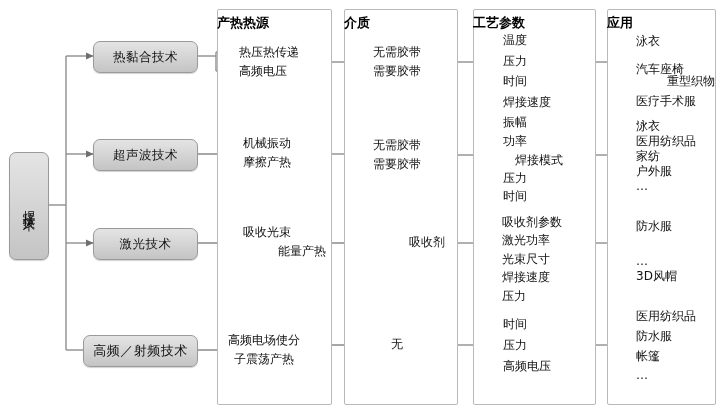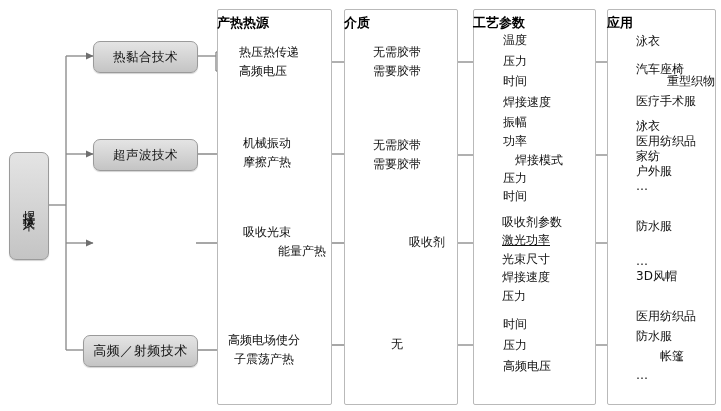--- a/index.html
+++ b/index.html
@@ -126,20 +126,23 @@
   <div class="node root" style="left:9px;top:152px;width:38px;height:106px;">
     <span>焊接技术</span>
   </div>
 
   <div class="node" style="left:93px;top:41px;width:103px;height:30px;">
     <span>热黏合技术</span>
   </div>
   <div class="node" style="left:93px;top:139px;width:103px;height:30px;">
     <span>超声波技术</span>
   </div>
+  <div class="node" style="left:93px;top:228px;width:103px;height:30px;">
+    <span>激光技术</span>
+  </div>
   <div class="node" style="left:83px;top:335px;width:113px;height:30px;font-size:13px;">
     <span>高频／射频技术</span>
   </div>
 
   <div class="panel" style="left:217px;top:9px;width:113px;height:394px;"></div>
   <div class="panel-title" style="left:217px;top:14px;width:113px;">产热热源</div>
 
   <div class="panel" style="left:344px;top:9px;width:112px;height:394px;"></div>
   <div class="panel-title" style="left:344px;top:14px;width:125px;">介质</div>
 
@@ -183,36 +186,36 @@
   <div class="leaf" style="left:636px;top:150px;">家纺</div>
   <div class="leaf" style="left:636px;top:165px;">户外服</div>
   <div class="leaf" style="left:636px;top:180px;">…</div>
 
   <div class="leaf" style="left:243px;top:226px;">吸收光束</div>
   <div class="leaf" style="left:243px;top:245px;margin-left:35px;">能量产热</div>
 
   <div class="leaf" style="left:377px;top:236px;padding-left:32px;">吸收剂</div>
 
   <div class="leaf" style="left:502px;top:216px;">吸收剂参数</div>
-  <div class="leaf" style="left:502px;top:234px;text-decoration:underline;">激光功率</div>
+  <div class="leaf" style="left:502px;top:234px;">激光功率</div>
   <div class="leaf" style="left:502px;top:253px;">光束尺寸</div>
   <div class="leaf" style="left:502px;top:271px;">焊接速度</div>
   <div class="leaf" style="left:502px;top:290px;">压力</div>
 
   <div class="leaf" style="left:636px;top:220px;">防水服</div>
   <div class="leaf" style="left:636px;top:246px;margin-top:24px;">3D风帽</div>
   <div class="leaf" style="left:636px;top:255px;">…</div>
 
   <div class="leaf" style="left:228px;top:334px;">高频电场使分</div>
   <div class="leaf" style="left:234px;top:353px;">子震荡产热</div>
 
   <div class="leaf" style="left:391px;top:338px;">无</div>
 
   <div class="leaf" style="left:503px;top:318px;">时间</div>
   <div class="leaf" style="left:503px;top:339px;">压力</div>
   <div class="leaf" style="left:503px;top:360px;">高频电压</div>
 
   <div class="leaf" style="left:636px;top:310px;">医用纺织品</div>
   <div class="leaf" style="left:636px;top:330px;">防水服</div>
-  <div class="leaf" style="left:660px;top:350px;">帐篷</div>
+  <div class="leaf" style="left:636px;top:350px;">帐篷</div>
   <div class="leaf" style="left:636px;top:369px;">…</div>
 
 </div>
 
 </body></html>

